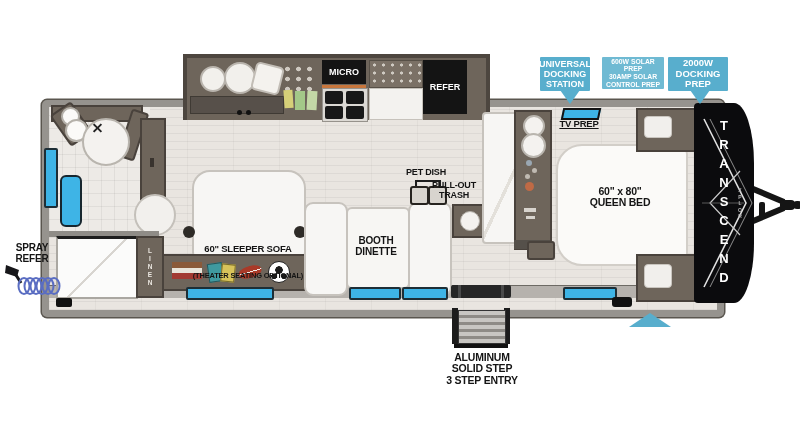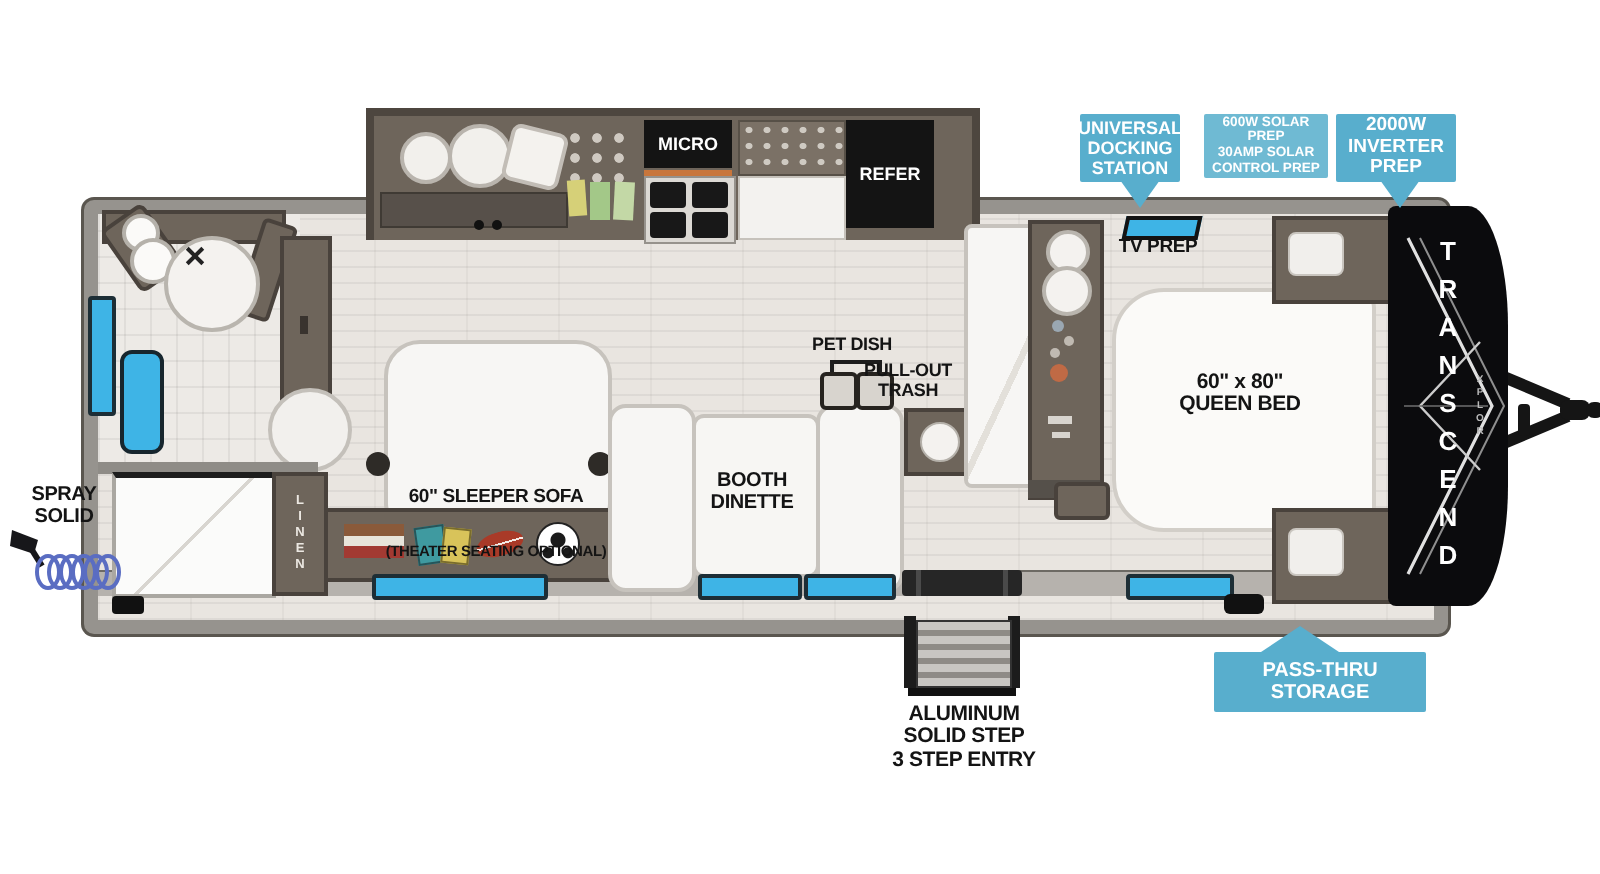--- a/index.html
+++ b/index.html
@@ -56,21 +56,21 @@
   <div class="callout" style="left:540px;top:57px;width:50px;height:34px;font-size:9px;">UNIVERSAL
 DOCKING
 STATION</div>
   <div class="tail-down" style="left:560px;top:90px;"></div>
 
   <div class="callout" style="left:602px;top:57px;width:62px;height:32px;font-size:6.8px;background:#6fbad3;">600W SOLAR PREP
 30AMP SOLAR
 CONTROL PREP</div>
 
   <div class="callout" style="left:668px;top:57px;width:60px;height:34px;font-size:9.5px;">2000W
-INVERTER
+DOCKING
 PREP</div>
   <div class="tail-down" style="left:690px;top:90px;"></div>
 
   <div class="body"></div>
   <div class="bathtile"></div>
   <div class="bottomwall"></div>
 
   <div class="slide">
     <div class="abs circle" style="left:13px;top:8px;width:22px;height:22px;background:#f2f0ec;border:2px solid #b9b4ad;"></div>
     <div class="abs circle" style="left:37px;top:4px;width:28px;height:28px;background:#f2f0ec;border:2px solid #b9b4ad;"></div>
@@ -155,21 +155,21 @@
     <div class="abs circle" style="left:16px;top:56px;width:5px;height:5px;background:#c0bab2;"></div>
     <div class="abs circle" style="left:9px;top:62px;width:5px;height:5px;background:#c0bab2;"></div>
     <div class="abs circle" style="left:9px;top:70px;width:9px;height:9px;background:#c06a45;"></div>
     <div class="abs" style="left:8px;top:96px;width:12px;height:4px;background:#d8d4ce;"></div>
     <div class="abs" style="left:10px;top:104px;width:9px;height:3px;background:#d8d4ce;"></div>
   </div>
   <div class="abs furn" style="left:514px;top:240px;width:36px;height:9px;background:#55504a;"></div>
   <div class="taupe furn" style="left:527px;top:241px;width:24px;height:15px;border-radius:3px;"></div>
 
   <div class="abs furn" style="left:562px;top:108px;width:34px;height:8px;background:#3eb4e6;border:2px solid #131313;transform:skewX(-12deg);"></div>
-  <div class="lbl" style="left:548px;top:119px;width:62px;font-size:9.5px;">TV PREP</div>
+  <div class="lbl" style="left:548px;top:119px;width:62px;font-size:9.5px;text-decoration:underline;">TV PREP</div>
   <div class="abs furn" style="left:556px;top:144px;width:128px;height:118px;background:#fbfaf8;border:2px solid #d2cec8;border-radius:26px 10px 10px 26px;"></div>
   <div class="lbl" style="left:572px;top:186px;width:96px;font-size:10.5px;">60" x 80"
 QUEEN BED</div>
   <div class="taupe furn" style="left:636px;top:108px;width:58px;height:40px;border-width:2.5px;">
     <div class="abs" style="left:6px;top:6px;width:26px;height:20px;background:#f1efec;border:1px solid #c9c5bf;border-radius:4px;"></div>
   </div>
   <div class="taupe furn" style="left:636px;top:254px;width:58px;height:44px;border-width:2.5px;">
     <div class="abs" style="left:6px;top:8px;width:26px;height:22px;background:#f1efec;border:1px solid #c9c5bf;border-radius:4px;"></div>
   </div>
 
@@ -190,25 +190,23 @@
     <div class="abs" style="left:0;top:0;width:6px;height:36px;background:#1c1c1c;"></div>
     <div class="abs" style="left:52px;top:0;width:6px;height:36px;background:#1c1c1c;"></div>
     <div class="abs" style="left:6px;top:2px;width:46px;height:32px;border:1px solid #333;background:repeating-linear-gradient(180deg, #c8c6c2 0 4px, #8e8b86 4px 7px);"></div>
     <div class="abs" style="left:2px;top:36px;width:54px;height:4px;background:#111;"></div>
   </div>
   <div class="lbl" style="left:434px;top:352px;width:96px;font-size:10.5px;">ALUMINUM
 SOLID STEP
 3 STEP ENTRY</div>
 
   <div class="tail-up" style="left:629px;top:313px;"></div>
-  <div class="callout" style="left:607px;top:326px;width:106px;height:30px;font-size:10px;">PASS-THRU
-STORAGE</div>
 
   <div class="lbl" style="left:6px;top:243px;width:52px;font-size:10px;">SPRAY
-SOLID</div>
+REFER</div>
   <svg class="abs" style="left:0px;top:255px;z-index:4;" width="62" height="44" viewBox="0 0 62 44">
     <path d="M6,10 l13,5 l-2,7 l-12,-4 z" fill="#17171a"></path>
     <path d="M16,20 l5,8" stroke="#17171a" stroke-width="3"></path>
     <g stroke="#5a6dc2" stroke-width="2" fill="none">
       <ellipse cx="24" cy="31" rx="5.5" ry="8"></ellipse>
       <ellipse cx="30" cy="31" rx="5.5" ry="8"></ellipse>
       <ellipse cx="36" cy="31" rx="5.5" ry="8"></ellipse>
       <ellipse cx="42" cy="31" rx="5.5" ry="8"></ellipse>
       <ellipse cx="48" cy="31" rx="5.5" ry="8"></ellipse>
       <ellipse cx="54" cy="31" rx="5.5" ry="8"></ellipse>

